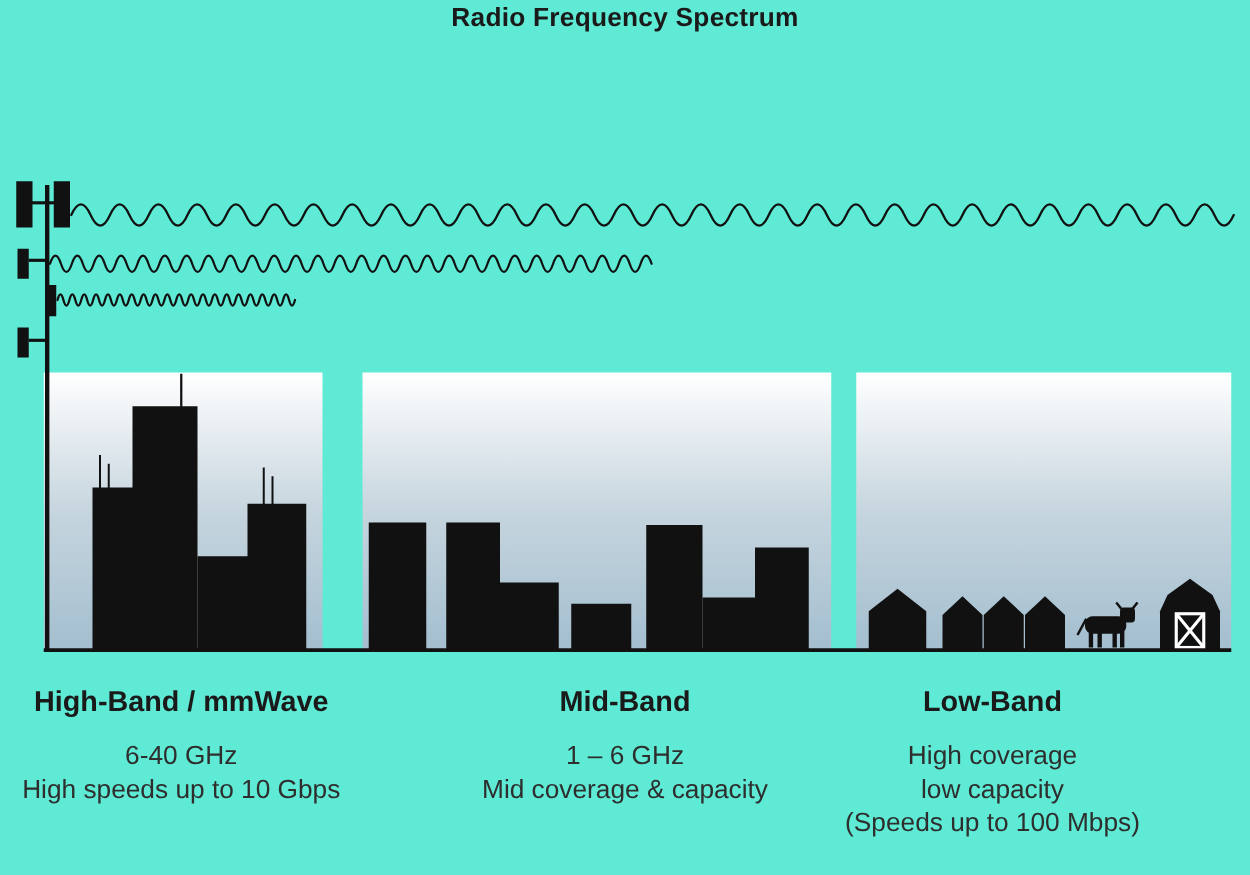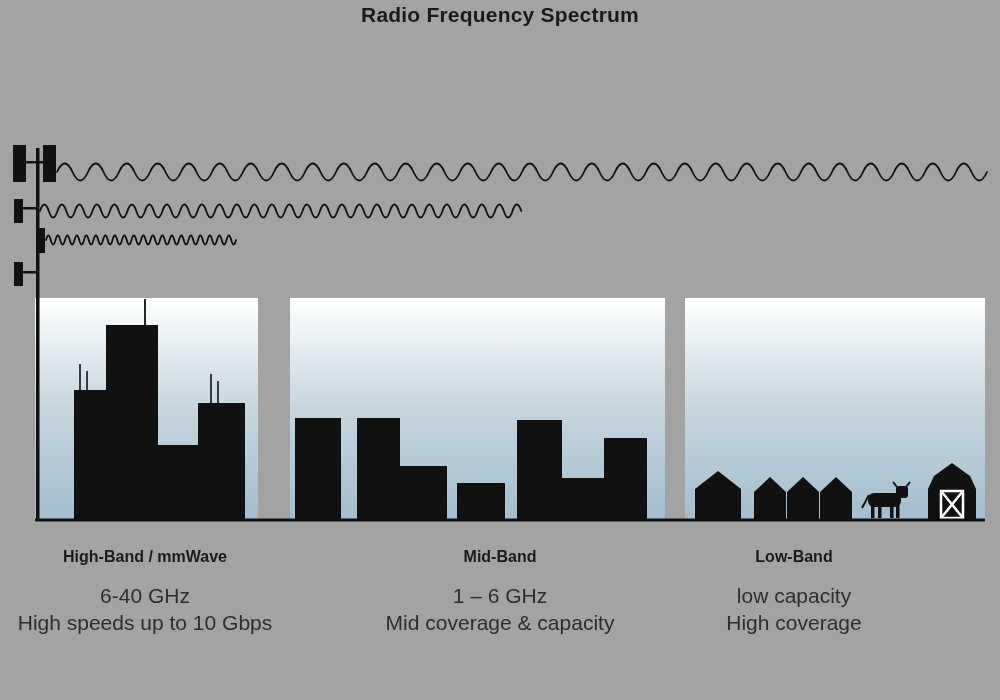--- a/index.html
+++ b/index.html
@@ -1,21 +1,21 @@
 <!DOCTYPE html>
 <html><head>
 <meta charset="utf-8">
 <style>
   * { margin: 0; padding: 0; box-sizing: border-box; }
   html, body { background: #ffffff; }
   .stage {
     position: relative;
     width: 1000px;
     height: 700px;
-    background: #a3a3a3;
+    background: #5eead4;
     font-family: "Liberation Sans", sans-serif;
     color: #1a1a1a;
     overflow: hidden;
   }
   .title {
     position: absolute;
     top: 3px;
     left: 0;
     width: 100%;
     text-align: center;
@@ -24,21 +24,21 @@
     letter-spacing: 0.2px;
   }
   .scene { position: absolute; top: 0; left: 0; }
   .wave { fill: none; stroke: #111111; stroke-width: 1.8; stroke-linecap: round; }
   .band-col {
     position: absolute;
     top: 548px;
     width: 280px;
     text-align: center;
   }
-  .band-title { font-size: 16px; font-weight: 700; margin-bottom: 16px; }
+  .band-title { font-size: 23px; font-weight: 700; margin-bottom: 16px; }
   .band-line { font-size: 21px; line-height: 27px; color: #2e2e2e; }
 </style>
 </head>
 <body>
 
 <div class="stage">
 
   <h1 class="title">Radio Frequency Spectrum</h1>
 
   <svg class="scene" width="1000" height="700" viewBox="0 0 1000 700" aria-hidden="true">
@@ -126,17 +126,18 @@
   </div>
 
   <div class="band-col" style="left:360px">
     <div class="band-title">Mid-Band</div>
     <div class="band-line">1 – 6 GHz</div>
     <div class="band-line">Mid coverage &amp; capacity</div>
   </div>
 
   <div class="band-col" style="left:654px">
     <div class="band-title">Low-Band</div>
+    <div class="band-line">High coverage</div>
     <div class="band-line">low capacity</div>
-    <div class="band-line">High coverage</div>
+    <div class="band-line">(Speeds up to 100 Mbps)</div>
   </div>
 
 </div>
 
 </body></html>

